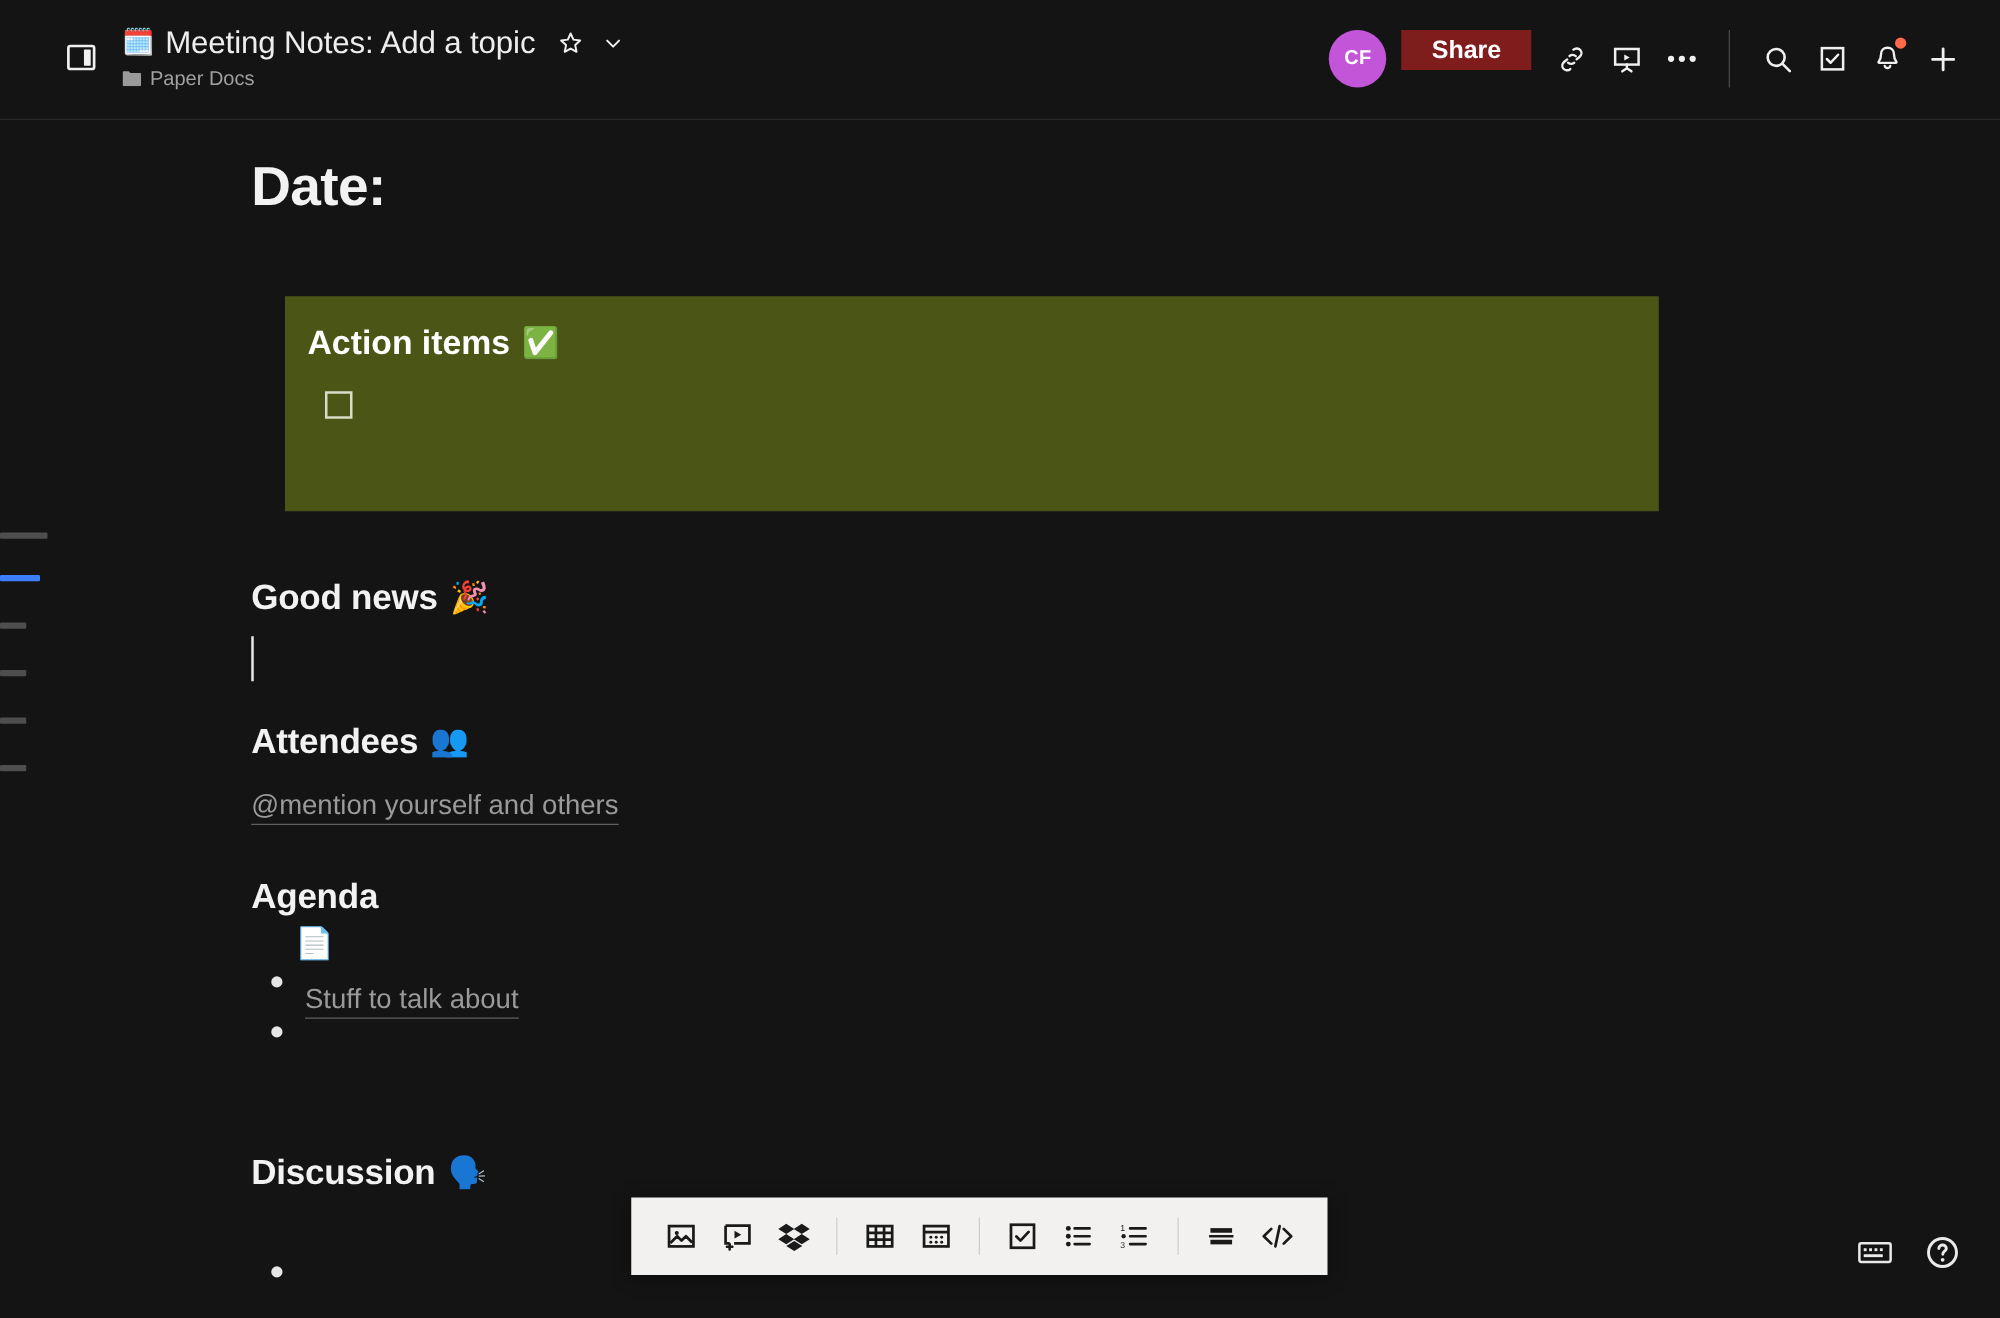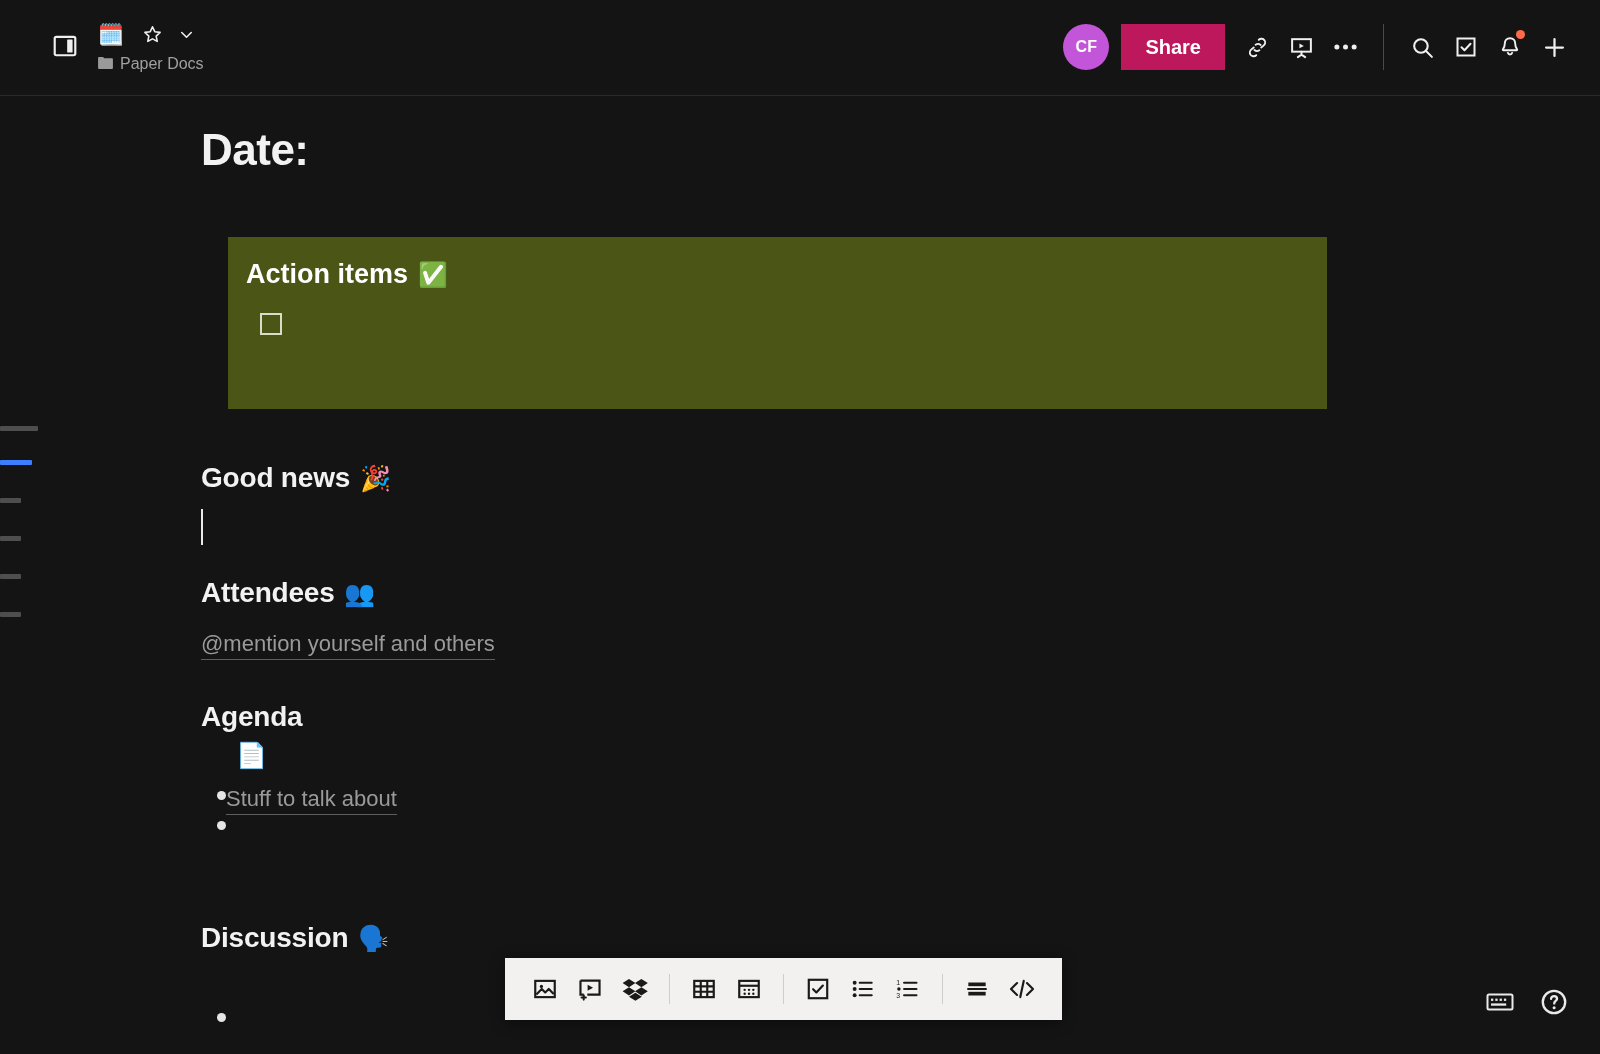--- a/index.html
+++ b/index.html
@@ -45,22 +45,22 @@
   }
   .avatar {
     width: 46px; height: 46px; border-radius: 50%;
     background: #c355d8;
     color: #fff; font-size: 16px; font-weight: 700;
     display: flex; align-items: center; justify-content: center;
     cursor: pointer; letter-spacing: 0.3px;
     margin-right: 12px;
   }
   .share-btn {
-    height: 46px; padding: 0 24px;
-    background: #be185d; color: #fff;
+    height: 32px; padding: 0 24px;
+    background: #7f1d1d; color: #fff;
     font-size: 20px; font-weight: 700;
     display: flex; align-items: center; justify-content: center;
     border: none; cursor: pointer;
     font-family: "Liberation Sans", sans-serif;
     margin-right: 10px;
   }
   .icon-btn {
     width: 44px; height: 46px;
     display: flex; align-items: center; justify-content: center;
     cursor: pointer; position: relative;
@@ -132,21 +132,21 @@
     position: absolute;
     font-size: 22px; color: #9a9a9a;
     border-bottom: 1px solid #5e5e5e;
     padding-bottom: 2px; cursor: text;
   }
   .caret {
     position: absolute; left: 201px; top: 413px;
     width: 2px; height: 36px; background: #e8e8e8;
   }
   .bullet-row {
-    position: absolute; display: flex; align-items: center; 
+    position: absolute; display: flex; align-items: flex-start; gap: 18px;
   }
   .bullet-dot {
     width: 9px; height: 9px; border-radius: 50%;
     background: #e6e6e6; flex: 0 0 auto; position: relative; top: -5px;
   }
   .bullet-text {
     font-size: 22px; color: #9a9a9a;
     border-bottom: 1px solid #5e5e5e; padding-bottom: 2px; cursor: text;
   }
 
@@ -181,20 +181,21 @@
   <div class="sidebar-toggle">
     <svg width="26" height="26" viewBox="0 0 24 24" fill="none">
       <rect x="2.5" y="3.5" width="19" height="17" rx="1.5" stroke="#f0f0f0" stroke-width="2"></rect>
       <rect x="14" y="6" width="5" height="12" rx="0.5" fill="#f0f0f0"></rect>
     </svg>
   </div>
 
   <div class="title-block">
     <div class="title-row">
       <span class="title-emoji">🗓️</span>
+      <span class="doc-title">Meeting Notes: Add a topic</span>
       <span class="star-icon">
         <svg width="21" height="21" viewBox="0 0 24 24" fill="none">
           <path d="M12 3.2l2.6 5.6 6.1.8-4.5 4.2 1.2 6.1L12 17l-5.4 2.9 1.2-6.1L3.3 9.6l6.1-.8L12 3.2z" stroke="#f0f0f0" stroke-width="1.8" stroke-linejoin="round"></path>
         </svg>
       </span>
       <span class="chev-icon">
         <svg width="19" height="19" viewBox="0 0 24 24" fill="none">
           <path d="M6 9.5L12 15.5L18 9.5" stroke="#f0f0f0" stroke-width="2" stroke-linecap="round" stroke-linejoin="round"></path>
         </svg>
       </span>

